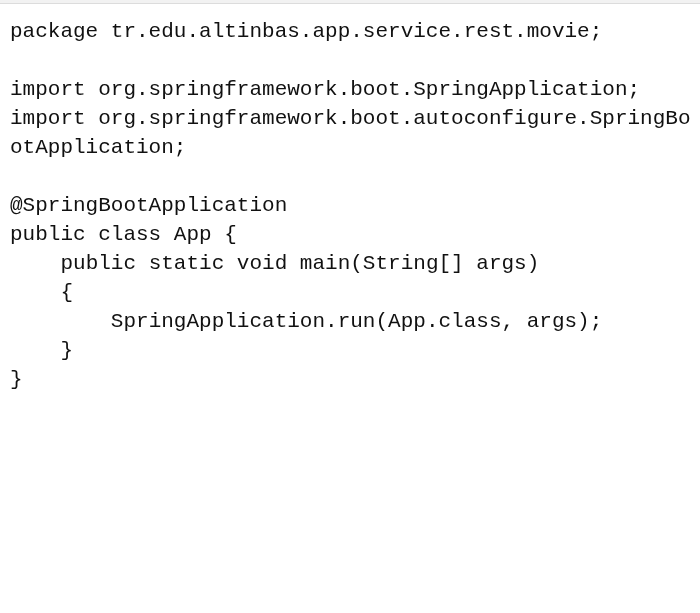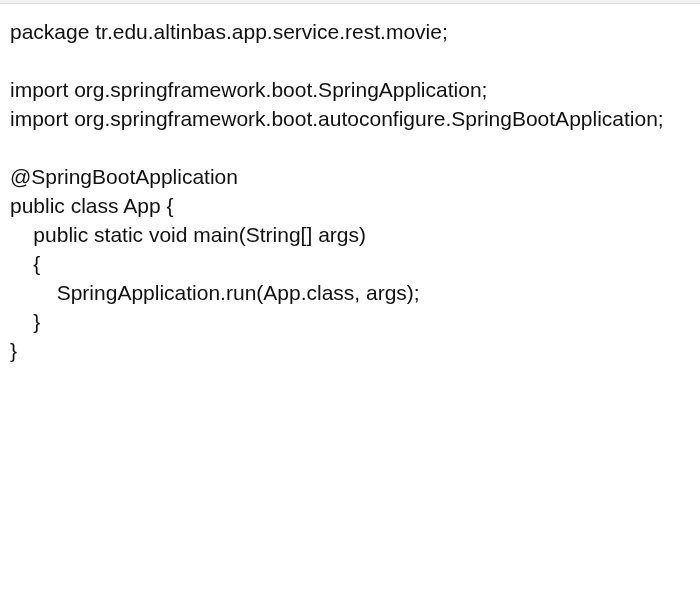--- a/index.html
+++ b/index.html
@@ -43,21 +43,21 @@
     height: 608px;
     background: #ffffff;
     box-sizing: border-box;
     padding: 12px 8px 0 10px;
     overflow: hidden;
   }
 
   #code-block {
     margin: 0;
     padding: 0;
-    font-family: Liberation Sans, sans-serif;
+    font-family: Liberation Mono, monospace;
     font-size: 21px;
     line-height: 29px;
     letter-spacing: 0px;
     color: #111111;
     white-space: pre-wrap;
     word-break: break-all;
     overflow-wrap: anywhere;
     -webkit-font-smoothing: antialiased;
   }
 </style>

